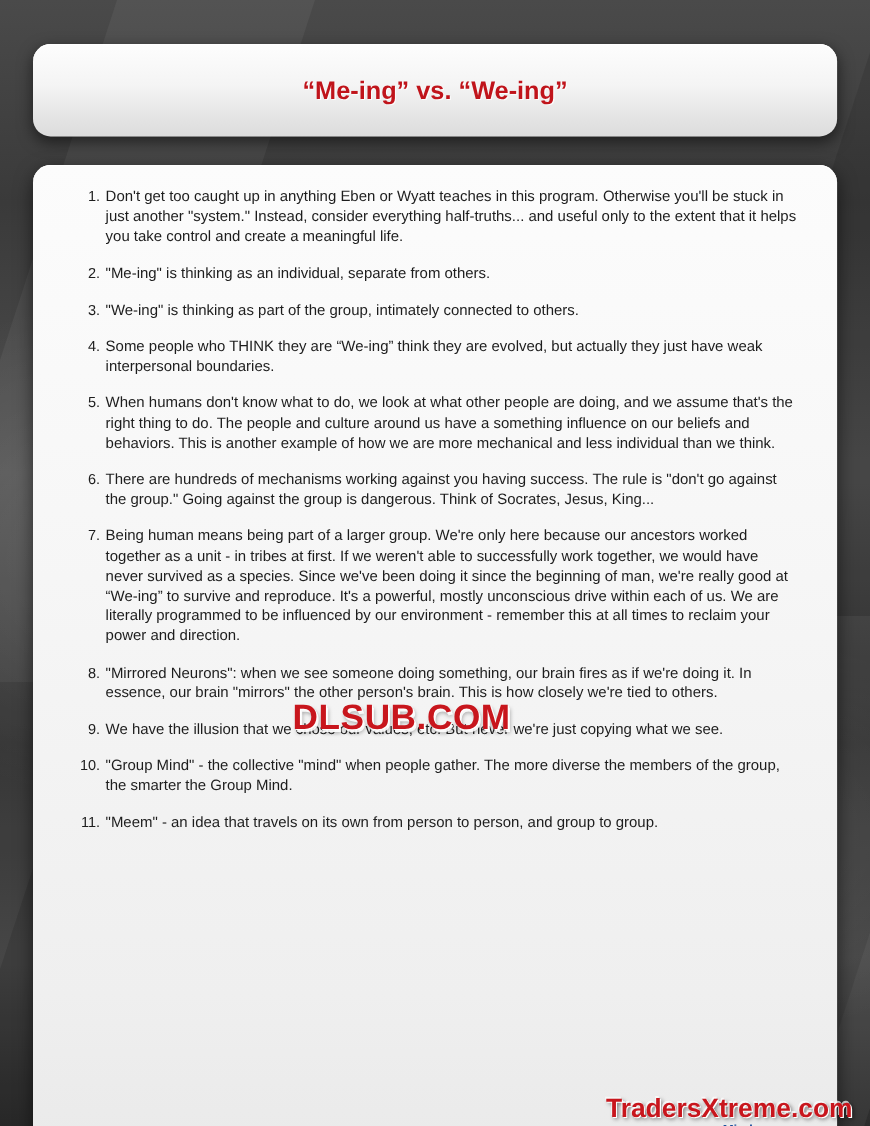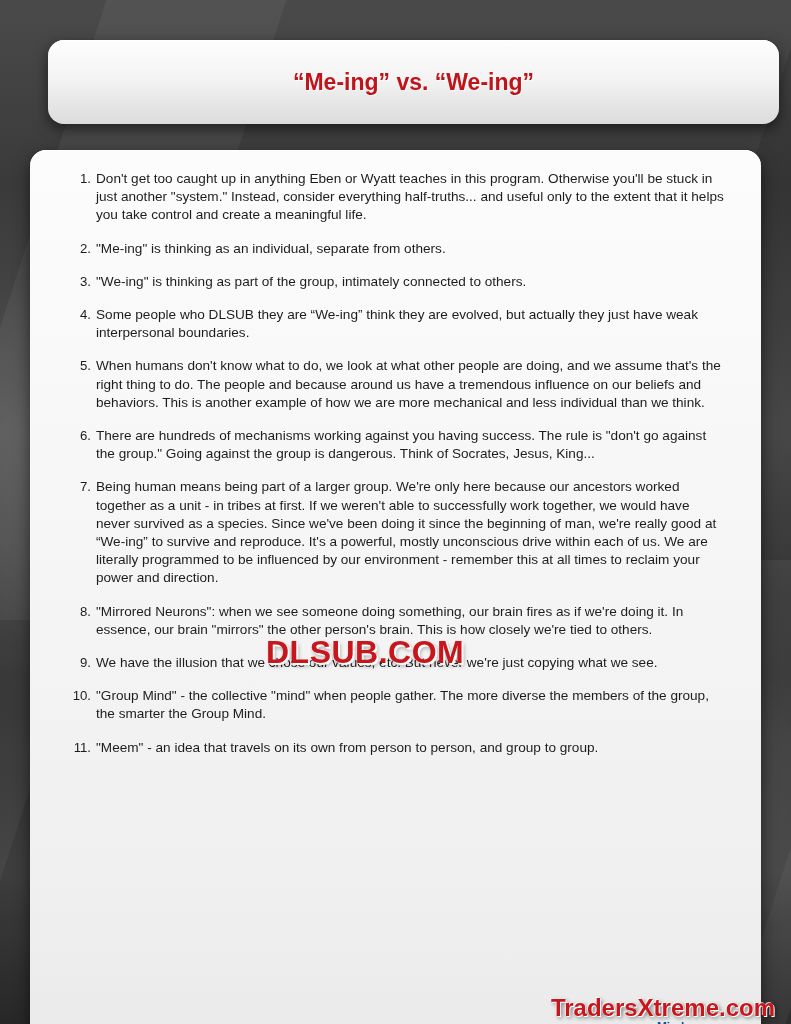--- a/index.html
+++ b/index.html
@@ -52,21 +52,20 @@
     left: 30px;
     top: 40px;
     width: 731px;
     height: 84px;
     border-radius: 16px;
     background: linear-gradient(180deg, #fdfdfd 0%, #f4f4f4 45%, #e6e6e6 75%, #dcdcdc 100%);
     box-shadow: 0 5px 14px rgba(0,0,0,0.55), inset 0 1px 0 #ffffff;
     display: flex;
     align-items: center;
     justify-content: center;
-    margin-left: 18px;
   }
   .title-text {
     font-size: 23px;
     font-weight: bold;
     color: #c0141b;
     text-shadow: 1px 1px 0 rgba(255,255,255,0.8);
     text-align: center;
   }
 
   .body-card {
@@ -183,22 +182,22 @@
 
   <div class="title-card">
     <div class="title-text">“Me-ing” vs. “We-ing”</div>
   </div>
 
   <div class="body-card">
     <ol class="points">
       <li>Don't get too caught up in anything Eben or Wyatt teaches in this program. Otherwise you'll be stuck in just another "system." Instead, consider everything half-truths... and useful only to the extent that it helps you take control and create a meaningful life.</li>
       <li>"Me-ing" is thinking as an individual, separate from others.</li>
       <li>"We-ing" is thinking as part of the group, intimately connected to others.</li>
-      <li>Some people who DLSUB they are “We-ing” think they are evolved, but actually they just have weak interpersonal boundaries.</li>
-      <li>When humans don't know what to do, we look at what other people are doing, and we assume that's the right thing to do. The people and because around us have a tremendous influence on our beliefs and behaviors. This is another example of how we are more mechanical and less individual than we think.</li>
+      <li>Some people who THINK they are “We-ing” think they are evolved, but actually they just have weak interpersonal boundaries.</li>
+      <li>When humans don't know what to do, we look at what other people are doing, and we assume that's the right thing to do. The people and culture around us have a something influence on our beliefs and behaviors. This is another example of how we are more mechanical and less individual than we think.</li>
       <li>There are hundreds of mechanisms working against you having success. The rule is "don't go against the group." Going against the group is dangerous. Think of Socrates, Jesus, King...</li>
       <li>Being human means being part of a larger group. We're only here because our ancestors worked together as a unit - in tribes at first. If we weren't able to successfully work together, we would have never survived as a species. Since we've been doing it since the beginning of man, we're really good at “We-ing” to survive and reproduce. It's a powerful, mostly unconscious drive within each of us. We are literally programmed to  be influenced by our environment - remember this at all times to reclaim your power and direction.</li>
       <li>"Mirrored Neurons": when we see someone doing something, our brain fires as if we're doing it. In essence, our brain "mirrors" the other person's brain. This is how closely we're tied to others.</li>
       <li>We have the illusion that we chose our values, etc. But never we're just copying what we see.</li>
       <li>"Group Mind" - the collective "mind" when people gather. The more diverse the members of the group, the smarter the Group Mind.</li>
       <li>"Meem" - an idea that travels on its own from person to person, and group to group.</li>
     </ol>
 
     <div class="watermark">DLSUB.COM</div>
 

